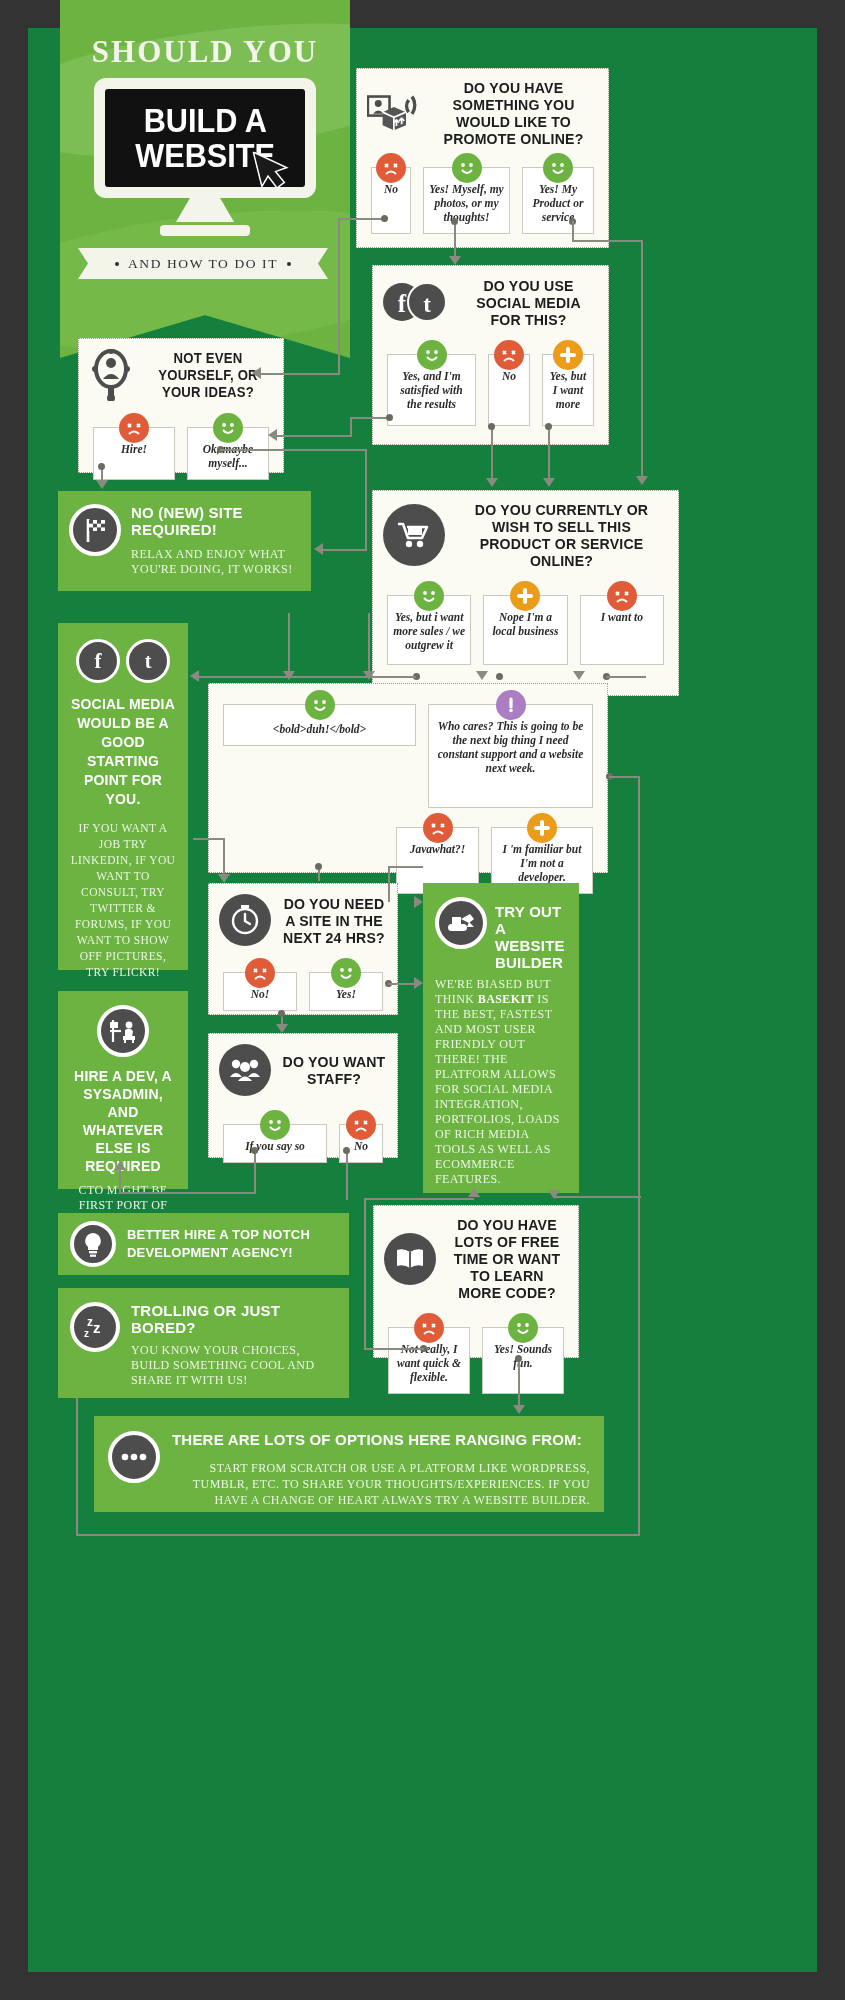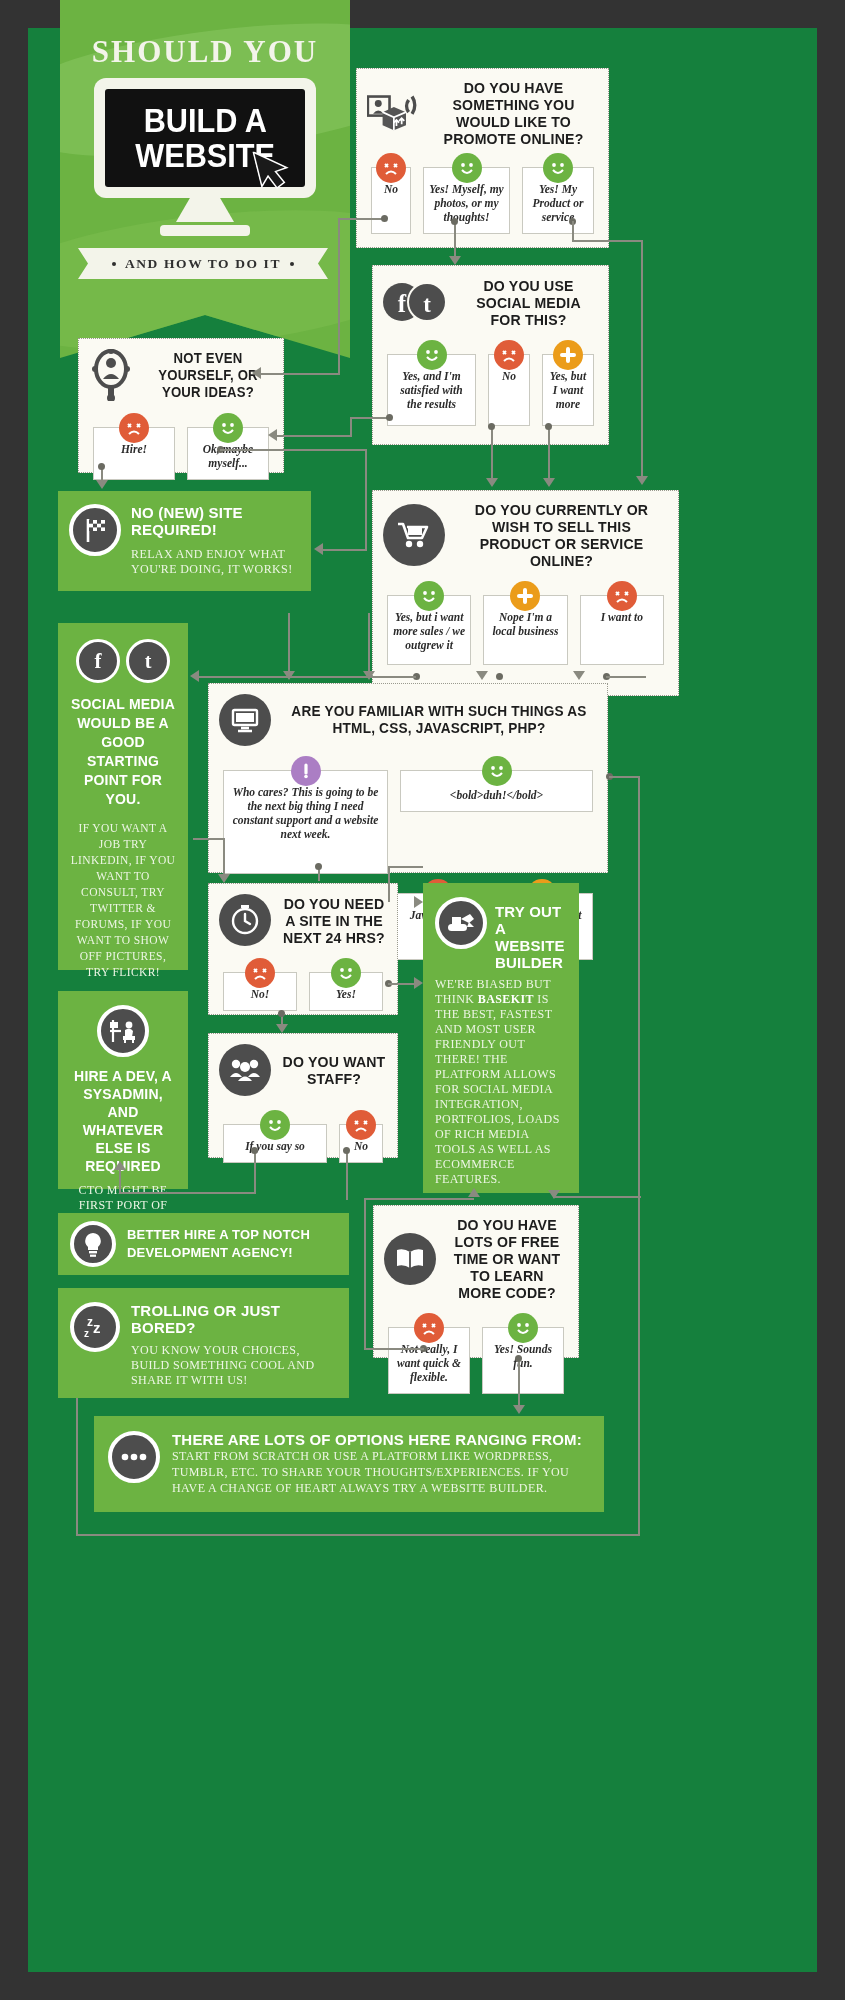--- a/index.html
+++ b/index.html
@@ -74,21 +74,21 @@
   }
   .cursor svg { display:block; }
   .ribbon {
     position: absolute; left: 18px; top: 248px;
     width: 250px; height: 31px; background: #f3f4ea;
     display: flex; align-items: center; justify-content: center;
     clip-path: polygon(0 0, 4% 50%, 0 100%, 100% 100%, 96% 50%, 100% 0);
   }
   .ribbon span {
     font-family: "Liberation Serif", serif;
-    font-size: 13.5px; letter-spacing: 1.6px; color: #2f2f2f; font-weight: bold;
+    font-size: 13.5px; letter-spacing: 1.6px; color: #2f2f2f; font-weight: normal;
   }
   .ribbon .dot { width:4px;height:4px;background:#2f2f2f;border-radius:50%;margin:0 9px;}
 
   
   .qbox {
     position: absolute;
     border: 1px dotted #9a9a8f;
     background: #fbfaf3;
   }
   .qhead { display:flex; align-items:center; padding: 10px 8px 4px 10px; }
@@ -406,50 +406,40 @@
         <svg width="26" height="26" viewBox="0 0 26 26">
             <text x="13" y="20" font-size="20" font-family="Liberation Serif, serif" font-weight="bold" fill="#fff" text-anchor="middle">t</text>
           </svg>
       </div>
     </div>
     <div class="gtitle" style="margin-top:12px;font-size:14px;line-height:19px;">SOCIAL MEDIA WOULD BE A GOOD STARTING POINT FOR YOU.</div>
     <div class="gbody" style="margin-top:11px;line-height:16px;font-size:11.5px;">IF YOU WANT A JOB TRY LINKEDIN, IF YOU WANT TO CONSULT, TRY TWITTER &amp; FORUMS, IF YOU WANT TO SHOW OFF PICTURES, TRY FLICKR!</div>
   </div>
 
   <div class="qbox" style="left:180px; top:655px; width:400px; height:190px;">
-    <div class="qhead">
-      <div class="qicon">
-        <svg width="30" height="26" viewBox="0 0 30 26">
-          <rect x="3" y="3" width="24" height="15" rx="1.5" fill="none" stroke="#fff" stroke-width="2.4"></rect>
-          <rect x="6" y="6" width="18" height="9" fill="#fff"></rect>
-          <path d="M11 21 h8 M8 24 h14" stroke="#fff" stroke-width="2.4"></path>
-        </svg>
-      </div>
-      <div class="qtitle" style="font-size:14.5px;">ARE YOU FAMILIAR WITH SUCH THINGS AS HTML, CSS, JAVASCRIPT, PHP?</div>
-    </div>
 
     <div class="answers" style="margin-top:20px;">
+      <div class="ans" style="flex:1;min-height:38px;padding-top:17px;align-self:flex-start;">
+        <div class="face happy">
+          <svg width="22" height="22" viewBox="0 0 22 22">
+              <circle cx="7" cy="8" r="1.9" fill="#fff"></circle>
+              <circle cx="15" cy="8" r="1.9" fill="#fff"></circle>
+              <path d="M6 13 q5 6 10 0" stroke="#fff" stroke-width="2" fill="none"></path>
+            </svg>
+        </div>
+        <span>&lt;bold&gt;duh!&lt;/bold&gt;</span>
+      </div>
       <div class="ans" style="flex:0 0 165px;min-height:104px;">
         <div class="face excl">
           <svg width="22" height="22" viewBox="0 0 22 22">
               <path d="M11 5 v8" stroke="#fff" stroke-width="3.2" stroke-linecap="round"></path>
               <circle cx="11" cy="16.5" r="1.8" fill="#fff"></circle>
             </svg>
         </div>
         <span>Who cares? This is going to be the next big thing I need constant support and a website next week.</span>
-      </div>
-      <div class="ans" style="flex:1;min-height:38px;padding-top:17px;align-self:flex-start;">
-        <div class="face happy">
-          <svg width="22" height="22" viewBox="0 0 22 22">
-              <circle cx="7" cy="8" r="1.9" fill="#fff"></circle>
-              <circle cx="15" cy="8" r="1.9" fill="#fff"></circle>
-              <path d="M6 13 q5 6 10 0" stroke="#fff" stroke-width="2" fill="none"></path>
-            </svg>
-        </div>
-        <span>&lt;bold&gt;duh!&lt;/bold&gt;</span>
       </div>
     </div>
 
     <div class="answers" style="margin-top:19px; padding-left:181px;">
       <div class="ans" style="flex:0 0 83px;min-height:44px;">
         <div class="face sad">
           <svg width="22" height="22" viewBox="0 0 22 22">
               <path d="M5 7 l3 3 M8 7 l-3 3 M14 7 l3 3 M17 7 l-3 3" stroke="#fff" stroke-width="2"></path>
               <path d="M6 17 q5 -5 10 0" stroke="#fff" stroke-width="2" fill="none"></path>
             </svg>
@@ -634,21 +624,21 @@
   <div class="green" style="left:66px; top:1388px; width:510px; height:96px; display:flex; padding:15px 14px;">
     <div class="gicon" style="flex:0 0 52px;margin-right:12px;">
       <svg width="30" height="14" viewBox="0 0 30 14">
         <circle cx="6" cy="7" r="3.3" fill="#fff"></circle>
           <circle cx="15" cy="7" r="3.3" fill="#fff"></circle>
           <circle cx="24" cy="7" r="3.3" fill="#fff"></circle>
       </svg>
     </div>
     <div style="flex:1;">
       <div class="gtitle">THERE ARE LOTS OF OPTIONS HERE RANGING FROM:</div>
-      <div class="gbody" style="margin-top:0;line-height:16px;">START FROM SCRATCH OR USE A PLATFORM LIKE WORDPRESS, TUMBLR, ETC. TO SHARE YOUR THOUGHTS/EXPERIENCES. IF YOU HAVE A CHANGE OF HEART ALWAYS TRY A WEBSITE BUILDER.</div>
+      <div class="gbody" style="margin-top:12px;line-height:16px;text-align:right;">START FROM SCRATCH OR USE A PLATFORM LIKE WORDPRESS, TUMBLR, ETC. TO SHARE YOUR THOUGHTS/EXPERIENCES. IF YOU HAVE A CHANGE OF HEART ALWAYS TRY A WEBSITE BUILDER.</div>
     </div>
   </div>
 
   <div class="ln lnh" style="left:310px; top:190px; width:47px;"></div>
   <div class="nub" style="left:353px; top:187px;"></div>
   <div class="ln lnv" style="left:310px; top:190px; height:155px;"></div>
   <div class="ln lnh" style="left:232px; top:345px; width:80px;"></div>
   <div class="arw left" style="left:224px; top:339px;"></div>
 
   <div class="ln lnv" style="left:426px; top:193px; height:42px;"></div>

